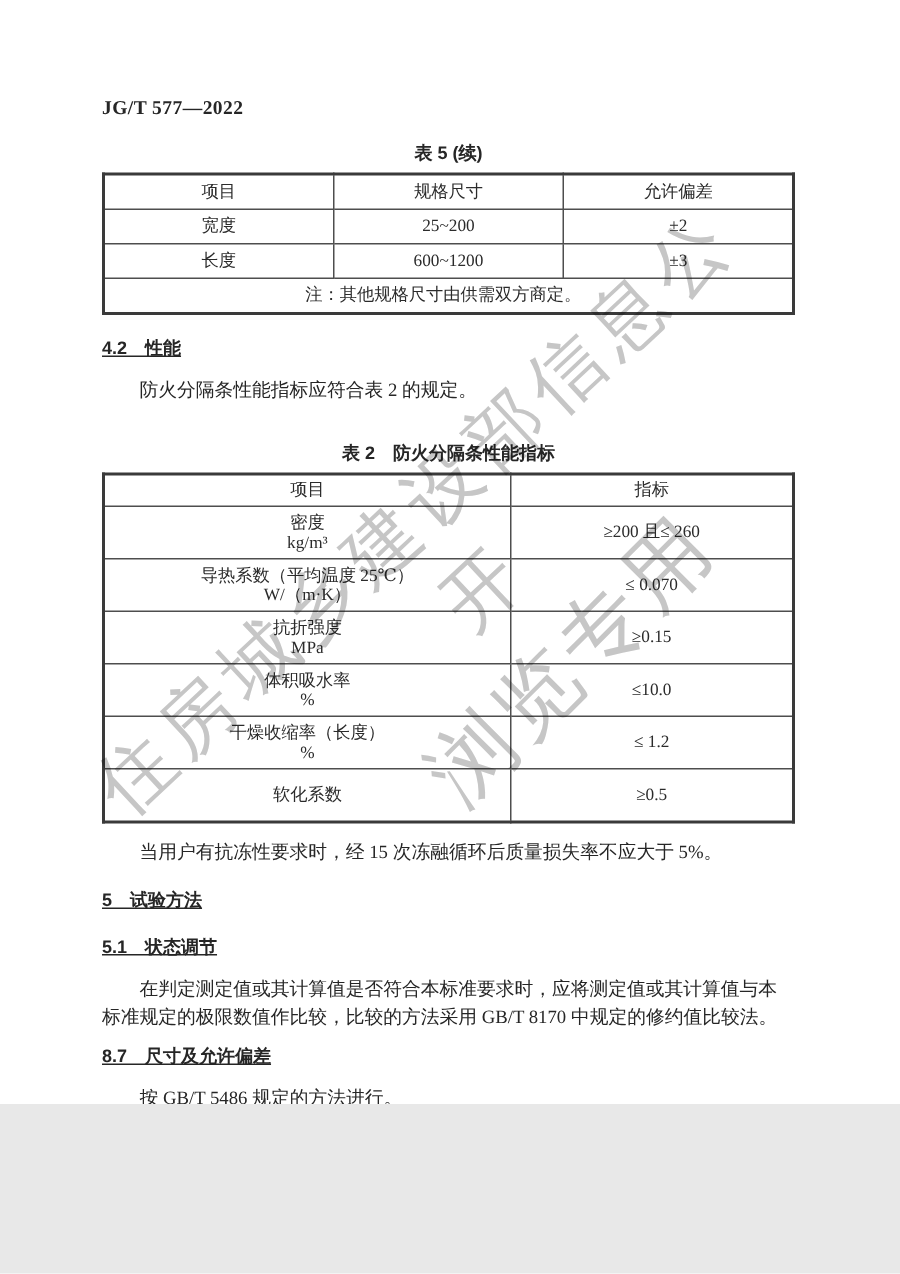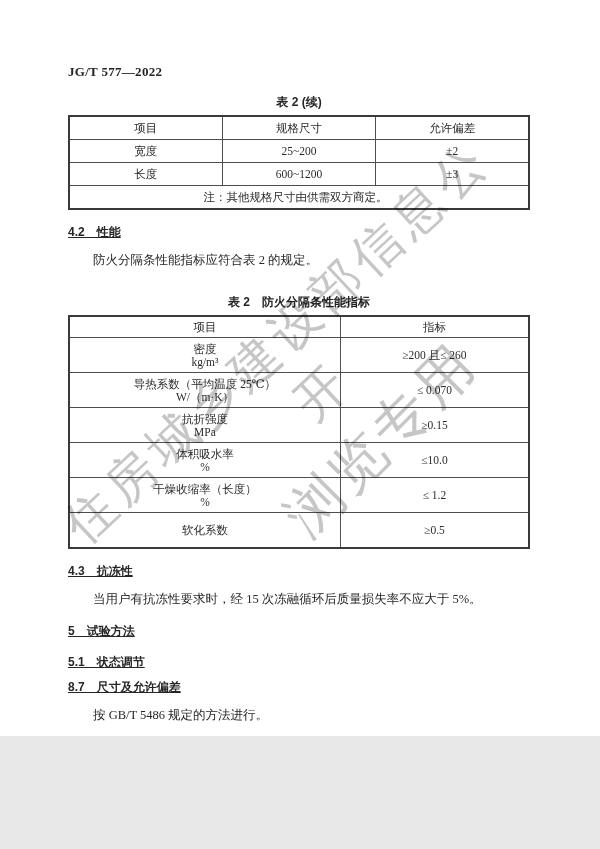--- a/index.html
+++ b/index.html
@@ -46,21 +46,21 @@
 </style>
 </head>
 <body>
 
 <div class="page">
 
   <div class="content">
 
     <div class="doc-code">JG/T 577—2022</div>
 
-    <div class="tbl-caption">表 2 (续)</div>
+    <div class="tbl-caption">表 5 (续)</div>
 
     <table class="t1">
       <tbody>
           <tr>
         <td style="width:33.3%">项目</td>
         <td style="width:33.4%">规格尺寸</td>
         <td style="width:33.3%">允许偏差</td>
       </tr>
       <tr>
         <td>宽度</td>
@@ -126,27 +126,27 @@
       </tr>
       <tr>
         <td class="name-cell">
           <div>软化系数</div>
         </td>
         <td>≥0.5</td>
       </tr>
     </tbody>
       </table>
 
-    <div class="heading">4.3　抗冻性</div>
     <div class="para">当用户有抗冻性要求时，经 15 次冻融循环后质量损失率不应大于 5%。</div>
 
     <div class="heading">5　试验方法</div>
 
     <div class="heading">5.1　状态调节</div>
 
+    <div class="para">在判定测定值或其计算值是否符合本标准要求时，应将测定值或其计算值与本标准规定的极限数值作比较，比较的方法采用 GB/T 8170 中规定的修约值比较法。</div>
 
     <div class="heading" style="margin-top:8px">8.7　尺寸及允许偏差</div>
     <div class="para">按 GB/T 5486 规定的方法进行。</div>
 
   </div>
 
   <div class="page-number">2</div>
 
   <div class="watermark wm1">住房城乡建设部信息公开</div>
   <div class="watermark wm2">浏览专用</div>

